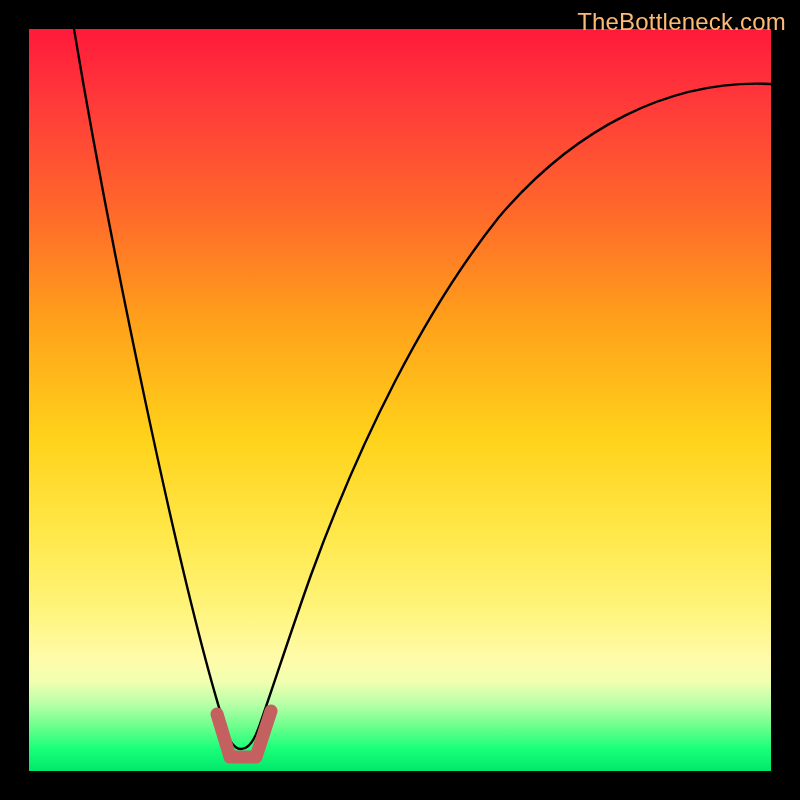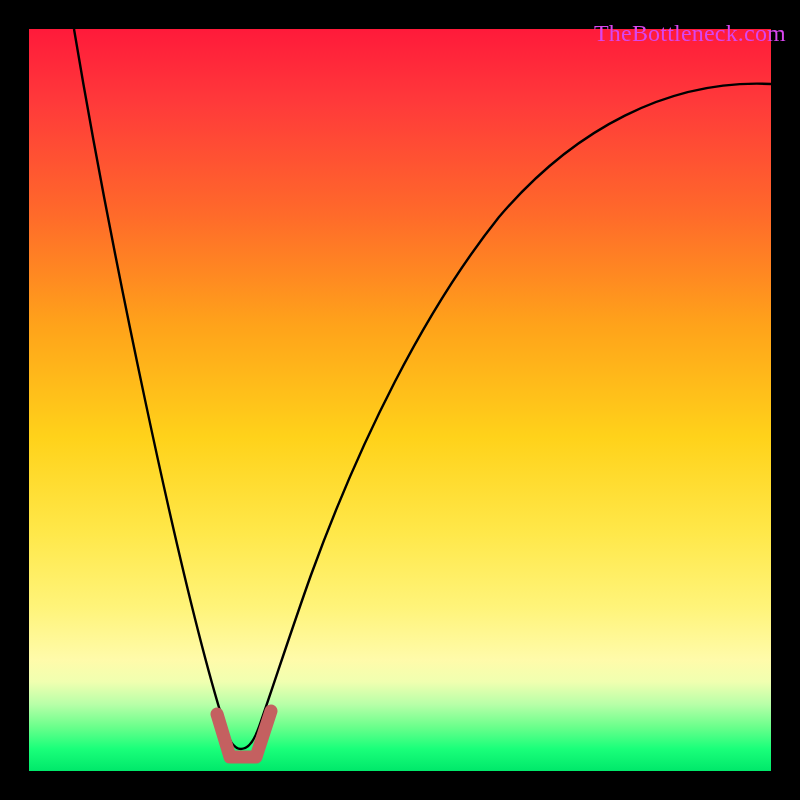--- a/index.html
+++ b/index.html
@@ -27,25 +27,25 @@
       #fffbaa 85%,
       #f0ffb0 88%,
       #b8ffa8 91%,
       #6cff8c 94%,
       #1aff7a 97%,
       #00e86a 100%
     );
   }
   .watermark {
     position: absolute;
-    top: 20px;
+    top: 8px;
     right: 14px;
-    font-family: Liberation Serif, serif;
+    font-family: Liberation Sans, sans-serif;
     font-size: 24px;
-    color: #d946ef;
+    color: #fdba74;
     letter-spacing: 0.2px;
     user-select: none;
   }
   svg {
     position: absolute;
     left: 0;
     top: 0;
   }
 </style>
 </head>

